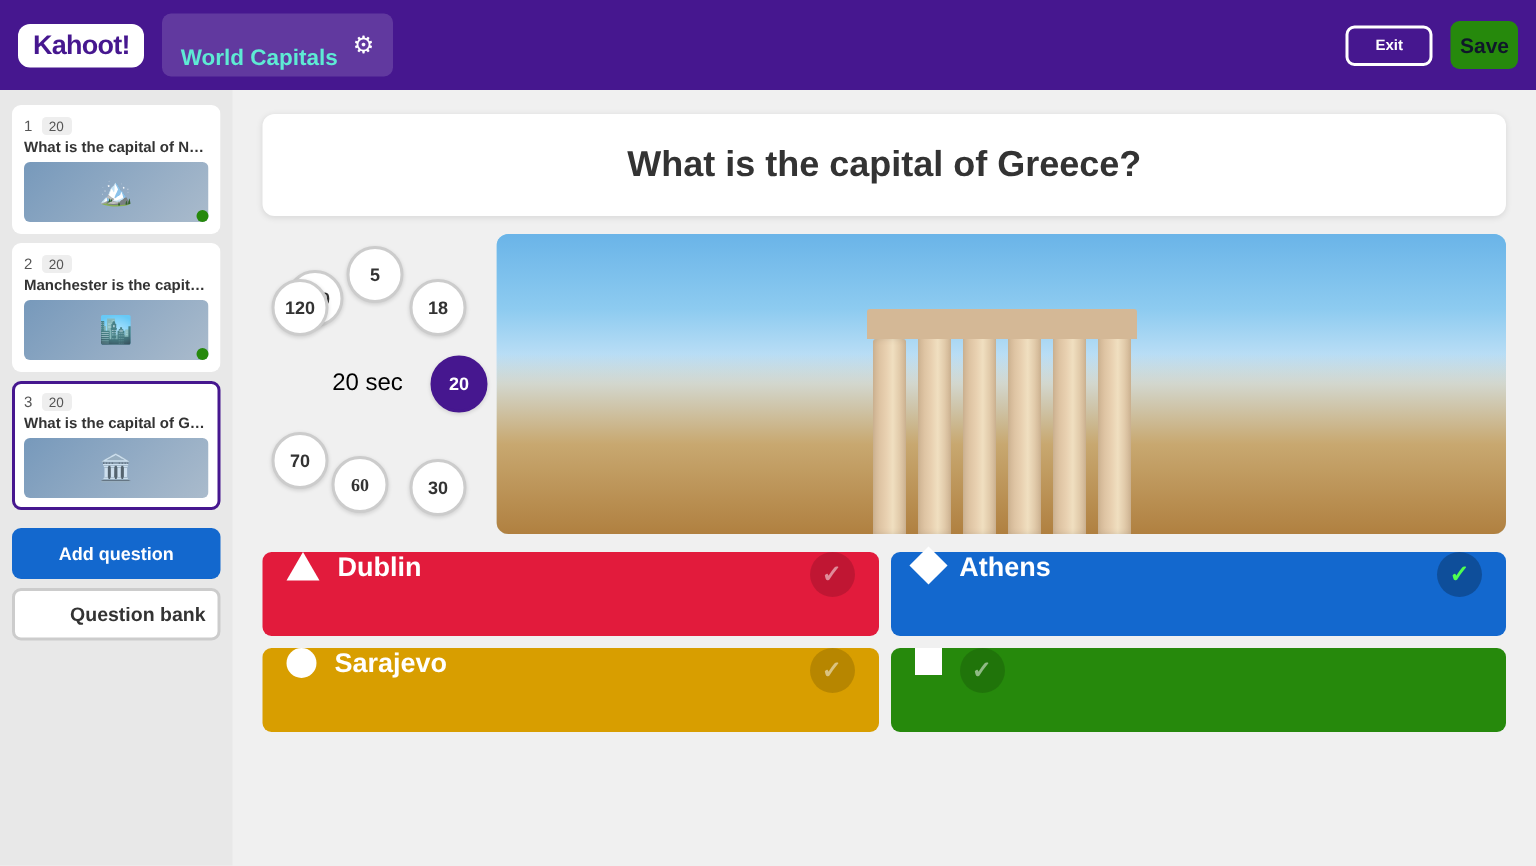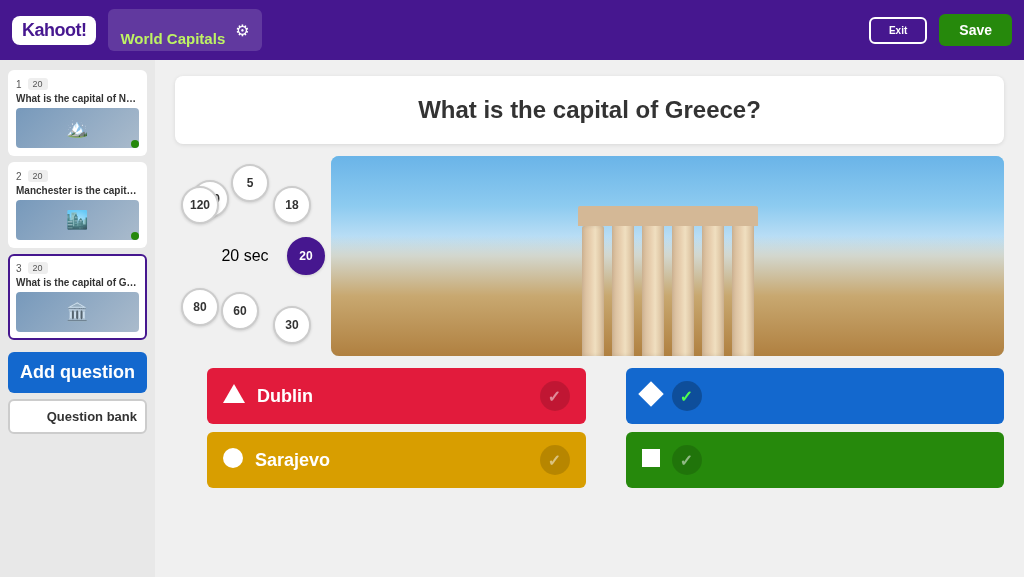--- a/index.html
+++ b/index.html
@@ -26,43 +26,43 @@
     .header-title-area {
       display: flex;
       align-items: center;
       background: rgba(255,255,255,0.15);
       border-radius: 6px;
       padding: 4px 12px;
       gap: 10px;
       flex: 0 0 auto;
     }
     .header-title {
-      color: #bef264;
+      color: #5eead4;
       font-size: 15px;
       font-weight: 600;
       margin-top: 17px;
     }
     .gear-icon { color: #fff; font-size: 16px; cursor: pointer; }
     .header-spacer { flex: 1; }
     .btn-exit {
       background: transparent;
       color: #fff;
       border: 2px solid #fff;
       border-radius: 6px;
       padding: 6px 18px;
       font-size: 10px;
       font-weight: 700;
       cursor: pointer;
     }
     .btn-save {
       background: #26890c;
-      color: #ffffff;
+      color: #0f172a;
       border: none;
       border-radius: 6px;
-      padding: 8px 20px;
+      padding: 8px 6px;
       font-size: 14px;
       font-weight: 700;
       cursor: pointer;
     }
 
     
     .main-layout {
       display: flex;
       height: calc(577px - 48px);
     }
@@ -139,21 +139,21 @@
       position: absolute;
       bottom: 6px;
       right: 6px;
     }
     .btn-add-question {
       background: #1368ce;
       color: #fff;
       border: none;
       border-radius: 6px;
       padding: 10px;
-      font-size: 18px;
+      font-size: 12px;
       font-weight: 700;
       cursor: pointer;
       width: 100%;
       margin-top: 6px;
     }
     .btn-question-bank {
       background: #fff;
       color: #333;
       border: 2px solid #ccc;
       border-radius: 6px;
@@ -225,21 +225,21 @@
     }
     .time-option.selected {
       background: #46178f;
       color: #fff;
       border-color: #46178f;
     }
     
     .time-5   { top: 8px; left: 56px; }
     .time-10  { top: 30px; right: 4px; }
     .time-30  { bottom: 12px; right: 4px; }
-    .time-60  { bottom: 26px; left: 46px; }
+    .time-60  { bottom: 14px; left: 46px; font-family: Liberation Serif, serif; }
     .time-90  { bottom: 30px; left: 6px; }
     .time-120 { top: 30px; left: 6px; }
     .time-240 { top: 24px; left: 16px; }
 
     
     .image-area {
       flex: 1;
       height: 200px;
       border-radius: 8px;
       overflow: hidden;
@@ -305,29 +305,27 @@
       display: grid;
       grid-template-columns: 1fr 1fr;
       grid-template-rows: 1fr 1fr;
       gap: 8px;
     }
     .answer-btn {
       border: none;
       border-radius: 6px;
       padding: 0 16px;
       display: flex;
-      align-items: center;
       gap: 12px;
       font-size: 18px;
       font-weight: 700;
       color: #fff;
       cursor: pointer;
       height: 56px;
       position: relative;
-      margin-left: 32px;
     }
     .answer-btn .shape-icon {
       font-size: 20px;
       flex-shrink: 0;
     }
     .answer-btn .answer-label {
       flex: 1;
       text-align: left;
     }
     .answer-btn .check-icon {
@@ -440,21 +438,21 @@
       <div class="question-text">What is the capital of Greece?</div>
     </div>
 
     <div class="middle-section">
 
       <div class="timer-area">
         <div class="time-option time-5">5</div>
         <div class="time-option time-10">18</div>
         <div class="time-option time-240">240</div>
         <div class="time-option time-120">120</div>
-        <div class="time-option time-90">80</div>
+        <div class="time-option time-90">70</div>
         <div class="time-option time-60">60</div>
         <div class="time-option time-30">30</div>
         <div class="time-center">
           <span>20</span>
           <span class="sec-label">sec</span>
         </div>
         <div class="time-option selected" style="position:absolute; top:50%; left:calc(50% + 42px); transform:translateY(-50%);">20</div>
       </div>
 
       <div class="image-area">
@@ -490,20 +488,21 @@
           <span class="triangle-shape"></span>
         </span>
         <span class="answer-label">Dublin</span>
         <span class="check-icon incorrect">✓</span>
       </button>
 
       <button class="answer-btn blue">
         <span class="shape-icon">
           <span class="diamond-shape"></span>
         </span>
+        <span class="answer-label">Athens</span>
         <span class="check-icon correct">✓</span>
       </button>
 
       <button class="answer-btn yellow">
         <span class="shape-icon">
           <span class="circle-shape"></span>
         </span>
         <span class="answer-label">Sarajevo</span>
         <span class="check-icon incorrect">✓</span>
       </button>

